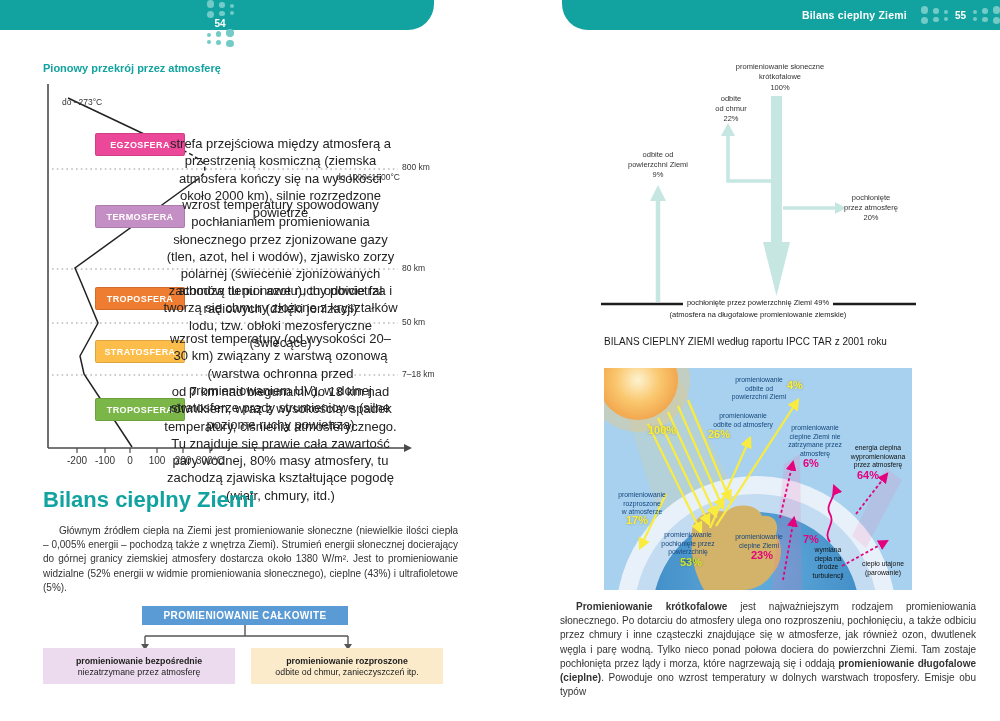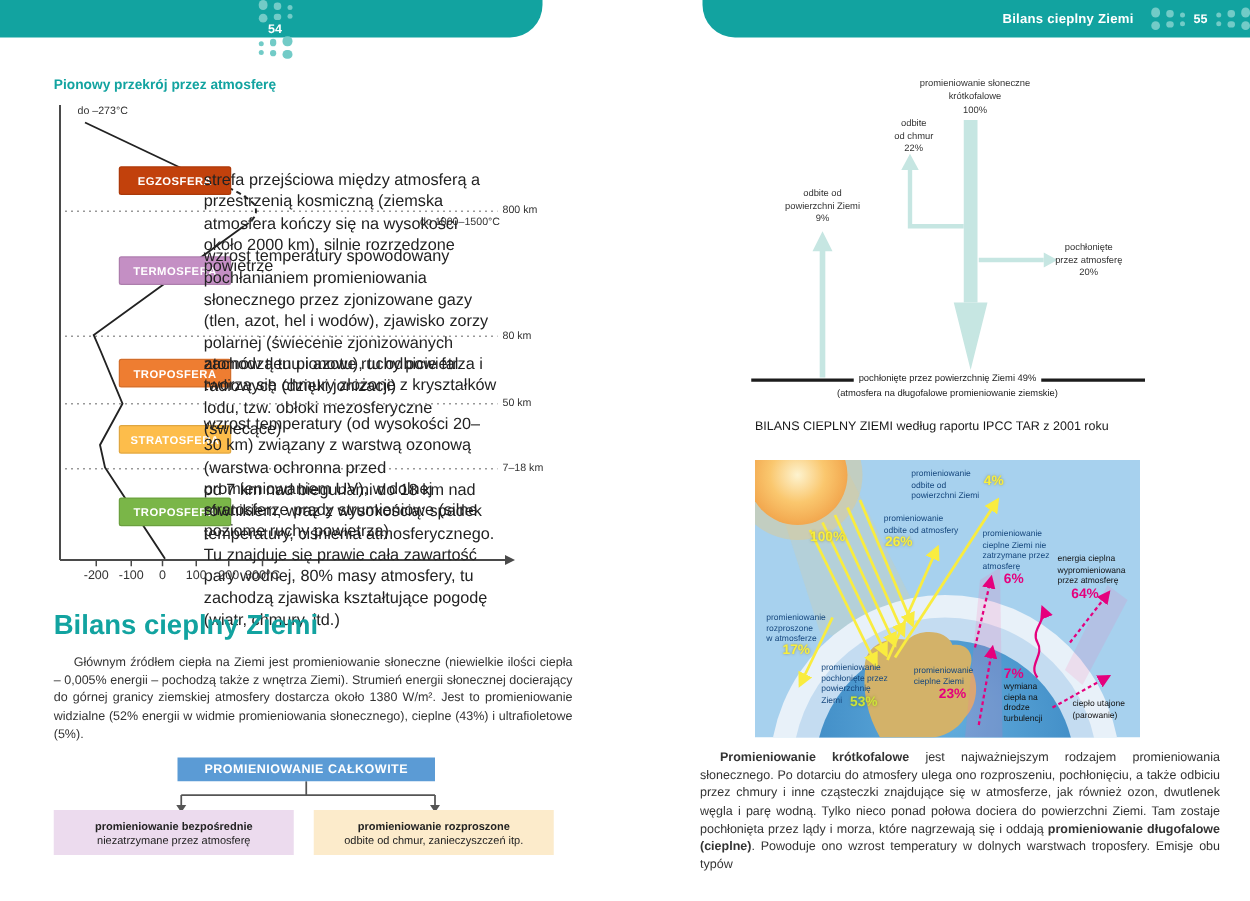--- a/index.html
+++ b/index.html
@@ -1,18 +1,18 @@
 <!DOCTYPE html>
 <html><head>
 <meta charset="utf-8">
 <style>
   html,body{margin:0;padding:0;}
   body{width:1000px;height:721px;position:relative;background:#fff;
        font-family:"Liberation Sans",sans-serif;overflow:hidden;color:#222;}
-  .abs{position:absolute;}
+  .abs{position:absolute;text-align:center;}
   .pre{white-space:pre-line;}
   
   .band{position:absolute;top:0;height:30px;background:#12a3a0;display:flex;align-items:center;}
   .band-left{left:0;width:428px;border-radius:0 0 26px 0;padding-left:6px;flex-direction:column;}
   .band-right{left:562px;width:438px;border-radius:0 0 0 26px;justify-content:flex-end;padding-right:4px;}
   .pagenum{color:#fff;font-size:10px;font-weight:bold;margin:0 7px;}
   .band-title{color:#fff;font-size:10.5px;font-weight:bold;margin:0 14px;letter-spacing:.2px;}
   .dots{display:flex;gap:5px;align-items:center;}
   .dcol{display:flex;flex-direction:column;gap:3px;align-items:center;}
   .dot{background:#72cbc7;border-radius:50%;}
@@ -155,29 +155,29 @@
   <path d="M728,134 L728,181 L771,181" stroke="#c6e6e2" stroke-width="3.5" fill="none"></path>
   <polygon points="721,136 735,136 728,123" fill="#c6e6e2"></polygon>
   <line x1="658" y1="302" x2="658" y2="199" stroke="#c6e6e2" stroke-width="4.5"></line>
   <polygon points="650,201 666,201 658,185" fill="#c6e6e2"></polygon>
   <line x1="783" y1="208" x2="835" y2="208" stroke="#c6e6e2" stroke-width="3.5"></line>
   <polygon points="835,202 835,214 846,208" fill="#c6e6e2"></polygon>
   <line x1="601" y1="304" x2="916" y2="304" stroke="#1c1c1c" stroke-width="2.6"></line>
 </svg>
 
 <div class="abs diagram-title">Pionowy przekrój przez atmosferę</div>
-<div class="abs small-lbl" style="left:62px;top:83px;">do –273°C</div>
+<div class="abs small-lbl" style="left:62px;top:97px;">do –273°C</div>
 
 <div class="abs small-lbl" style="left:402px;top:162px;">800 km</div>
 <div class="abs small-lbl" style="left:330px;top:172px;width:70px;text-align:right;">do 1000–1500°C</div>
 <div class="abs small-lbl" style="left:402px;top:263px;">80 km</div>
 <div class="abs small-lbl" style="left:402px;top:317px;">50 km</div>
 <div class="abs small-lbl" style="left:402px;top:369px;">7–18 km</div>
 
-<div class="abs layer-box" style="top: 133px; background: #c2410c;">EGZOSFERA</div>
+<div class="abs layer-box" style="top: 133px; background: #ec4899;">EGZOSFERA</div>
 <div class="abs layer-box" style="top: 205px; background: rgb(196, 143, 196);">TERMOSFERA</div>
 <div class="abs layer-box" style="top: 287px; background: rgb(238, 125, 49);">TROPOSFERA</div>
 <div class="abs layer-box" style="top: 340px; background: rgb(253, 189, 75);">STRATOSFERA</div>
 <div class="abs layer-box" style="top: 398px; background: rgb(122, 182, 72);">TROPOSFERA</div>
 
 <div class="abs layer-desc" style="top:135px;">strefa przejściowa między atmosferą a przestrzenią kosmiczną (ziemska atmosfera kończy się na wysokości około 2000 km), silnie rozrzedzone powietrze</div>
 <div class="abs layer-desc" style="top:196px;">wzrost temperatury spowodowany pochłanianiem promieniowania słonecznego przez zjonizowane gazy (tlen, azot, hel i wodów), zjawisko zorzy polarnej (świecenie zjonizowanych atomów tlenu i azotu), tu odbicie fal radiowych (dzięki jonizacji)</div>
 <div class="abs layer-desc" style="top:282px;">zachodzą tu pionowe ruchy powietrza i tworzą się chmury złożone z kryształków lodu, tzw. obłoki mezosferyczne (świecące)</div>
 <div class="abs layer-desc" style="top:330px;">wzrost temperatury (od wysokości 20–30 km) związany z warstwą ozonową (warstwa ochronna przed promieniowaniem UV), w dolnej stratosferze prądy strumieniowe (silne poziome ruchy powietrza)</div>
 <div class="abs layer-desc" style="top:383px;">od 7 km nad biegunami do 18 km nad równikiem, wraz z wysokością: spadek temperatury, ciśnienia atmosferycznego. Tu znajduje się prawie cała zawartość pary wodnej, 80% masy atmosfery, tu zachodzą zjawiska kształtujące pogodę (wiatr, chmury, itd.)</div>

